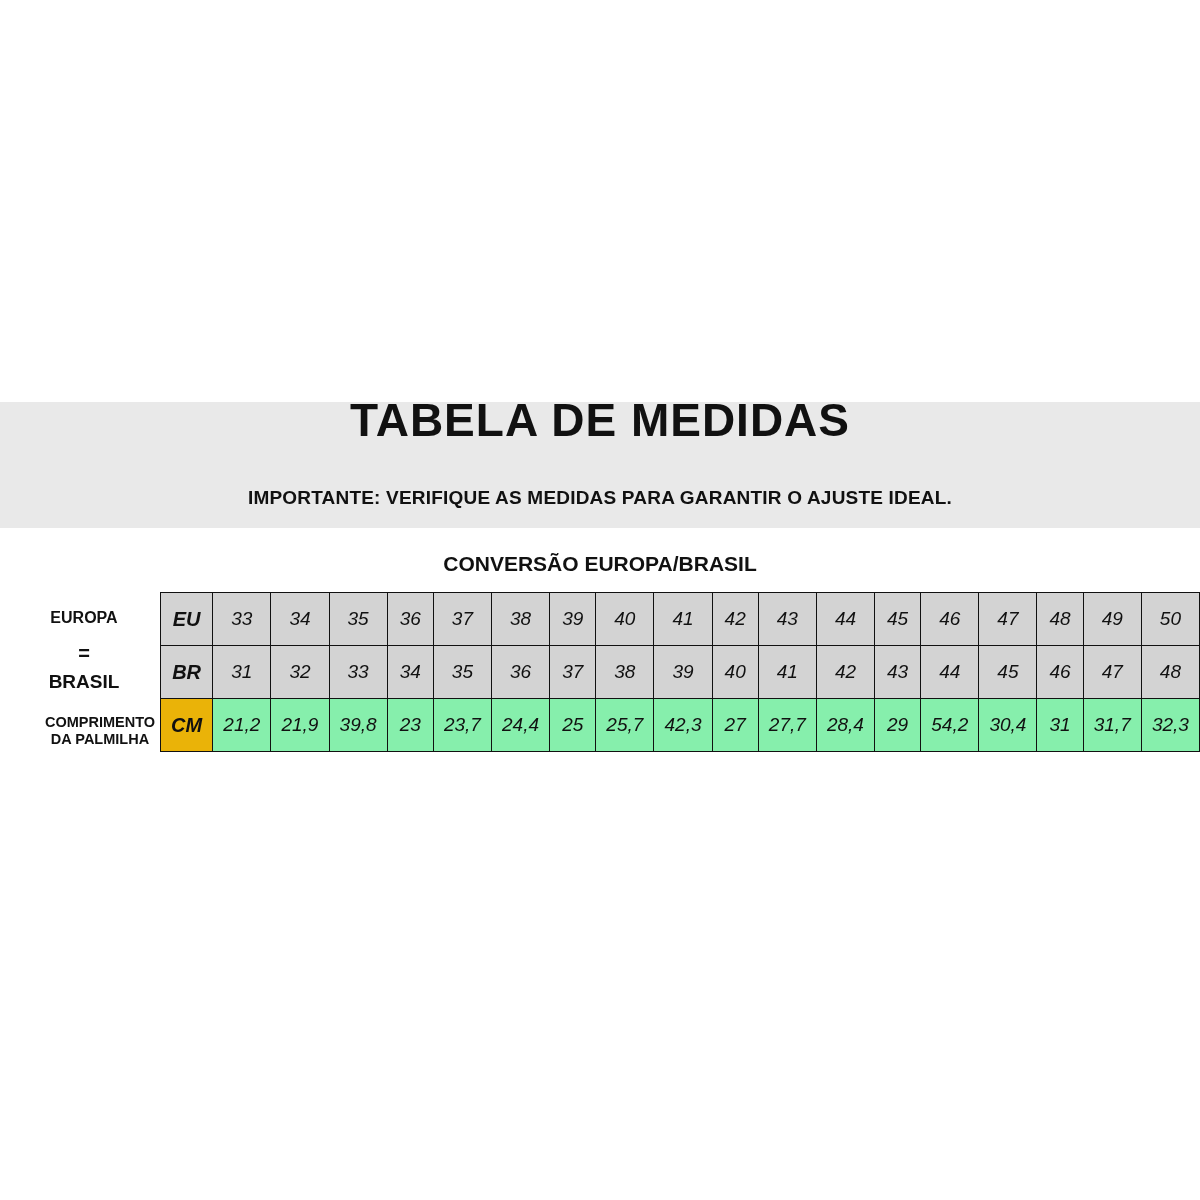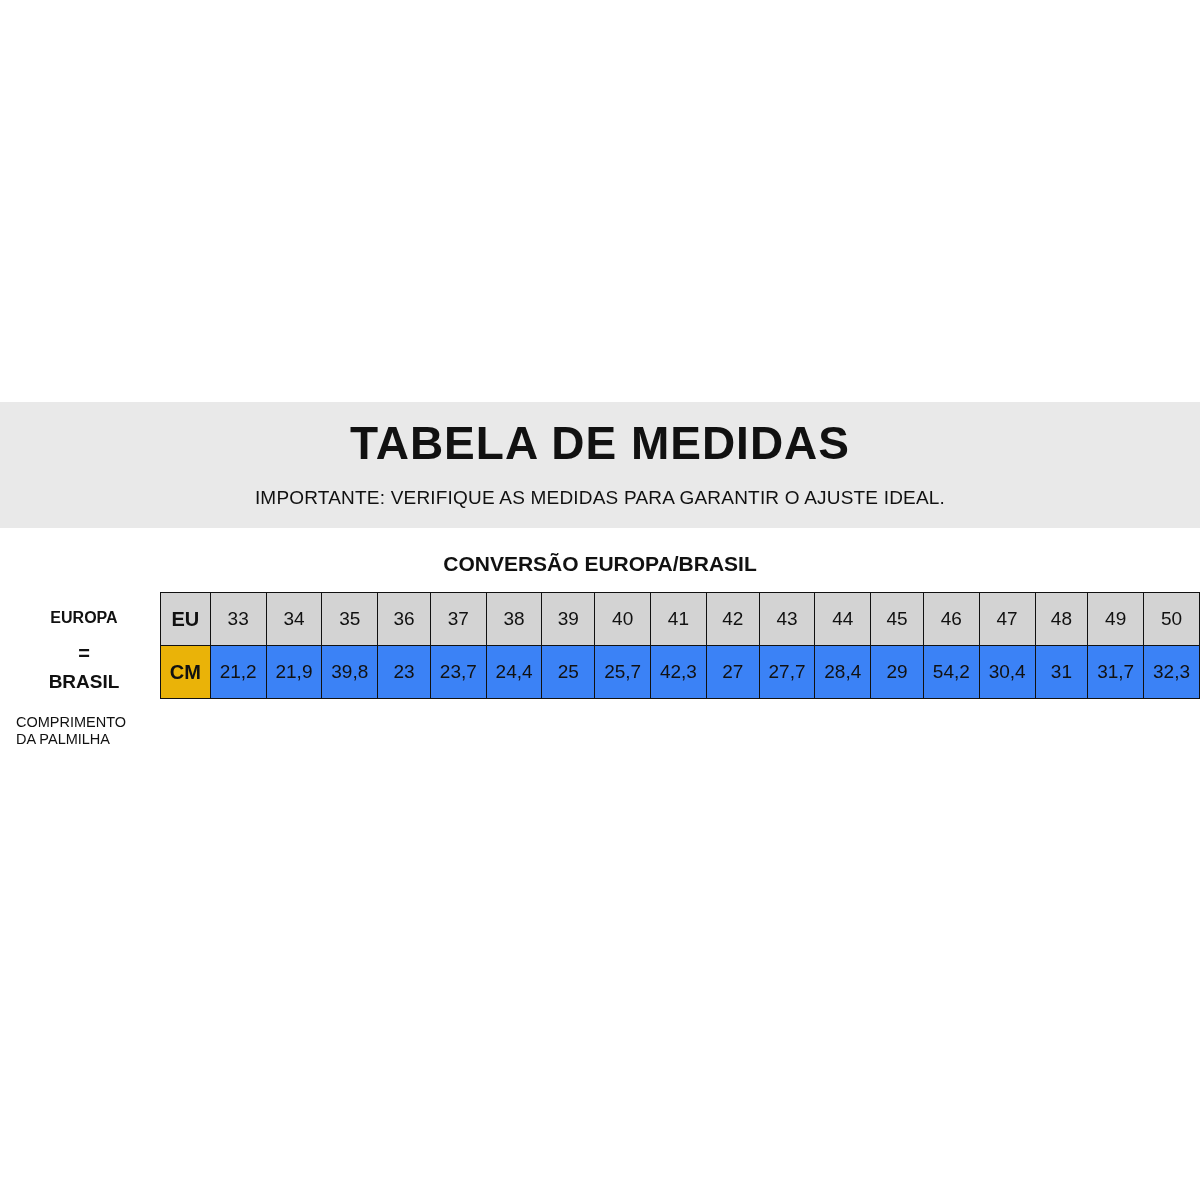--- a/index.html
+++ b/index.html
@@ -28,37 +28,37 @@
     position: absolute;
     left: 0;
     top: 402px;
     width: 1200px;
     height: 126px;
     background: #e9e9e9;
   }
   .title {
     position: absolute;
     left: 0;
-    top: 415px;
+    top: 392px;
     width: 1200px;
     text-align: center;
     font-size: 46px;
     font-weight: bold;
     letter-spacing: 1px;
     color: #111111;
     line-height: 56px;
   }
   .subtitle {
     position: absolute;
     left: 0;
     top: 487px;
     width: 1200px;
     text-align: center;
     font-size: 19px;
-    font-weight: normal;
+    font-weight: bold;
     color: #111111;
     letter-spacing: 0.2px;
   }
   .section-title {
     position: absolute;
     left: 0;
     top: 552px;
     width: 1200px;
     text-align: center;
     font-size: 21px;
@@ -95,53 +95,54 @@
     position: absolute;
     left: 0;
     top: 79px;
     width: 152px;
     text-align: center;
     font-size: 19px;
     font-weight: bold;
   }
   .lbl-comp {
     position: absolute;
-    left: 8px;
+    left: 16px;
     top: 122px;
     width: 152px;
-    text-align: left;
+    text-align: center;
     font-size: 14.5px;
-    font-weight: normal;
+    font-weight: bold;
     line-height: 17px;
   }
   
   .table-wrap {
     position: absolute;
     left: 160px;
     top: 592px;
   }
   table.sizes {
     border-collapse: collapse;
     table-layout: fixed;
   }
   table.sizes td {
     border: 1.5px solid #111111;
     text-align: center;
     vertical-align: middle;
     font-size: 19px;
     color: #111111;
     height: 52px;
-    padding: 0 2px;
+    padding: 0 8px;
+    font-style: italic;
   }
   table.sizes tr.row-eu td,
   table.sizes tr.row-br td {
     background: #d3d3d3;
   }
   table.sizes tr.row-cm td {
-    background: #3b82f6;
+    background: #86efac;
   }
   table.sizes td.rowhead {
     font-weight: bold;
     font-size: 20px;
     width: 48px;
     background: #d3d3d3;
   }
   table.sizes tr.row-cm td.rowhead {
     background: #eab308;
     margin-top: 35px;
@@ -187,20 +188,41 @@
         <td class="val">41</td>
         <td class="val">42</td>
         <td class="val">43</td>
         <td class="val">44</td>
         <td class="val">45</td>
         <td class="val">46</td>
         <td class="val">47</td>
         <td class="val">48</td>
         <td class="val">49</td>
         <td class="val">50</td>
+      </tr>
+      <tr class="row-br">
+        <td class="rowhead">BR</td>
+        <td class="val">31</td>
+        <td class="val">32</td>
+        <td class="val">33</td>
+        <td class="val">34</td>
+        <td class="val">35</td>
+        <td class="val">36</td>
+        <td class="val">37</td>
+        <td class="val">38</td>
+        <td class="val">39</td>
+        <td class="val">40</td>
+        <td class="val">41</td>
+        <td class="val">42</td>
+        <td class="val">43</td>
+        <td class="val">44</td>
+        <td class="val">45</td>
+        <td class="val">46</td>
+        <td class="val">47</td>
+        <td class="val">48</td>
       </tr>
       <tr class="row-cm">
         <td class="rowhead">CM</td>
         <td class="val">21,2</td>
         <td class="val">21,9</td>
         <td class="val">39,8</td>
         <td class="val">23</td>
         <td class="val">23,7</td>
         <td class="val">24,4</td>
         <td class="val">25</td>

